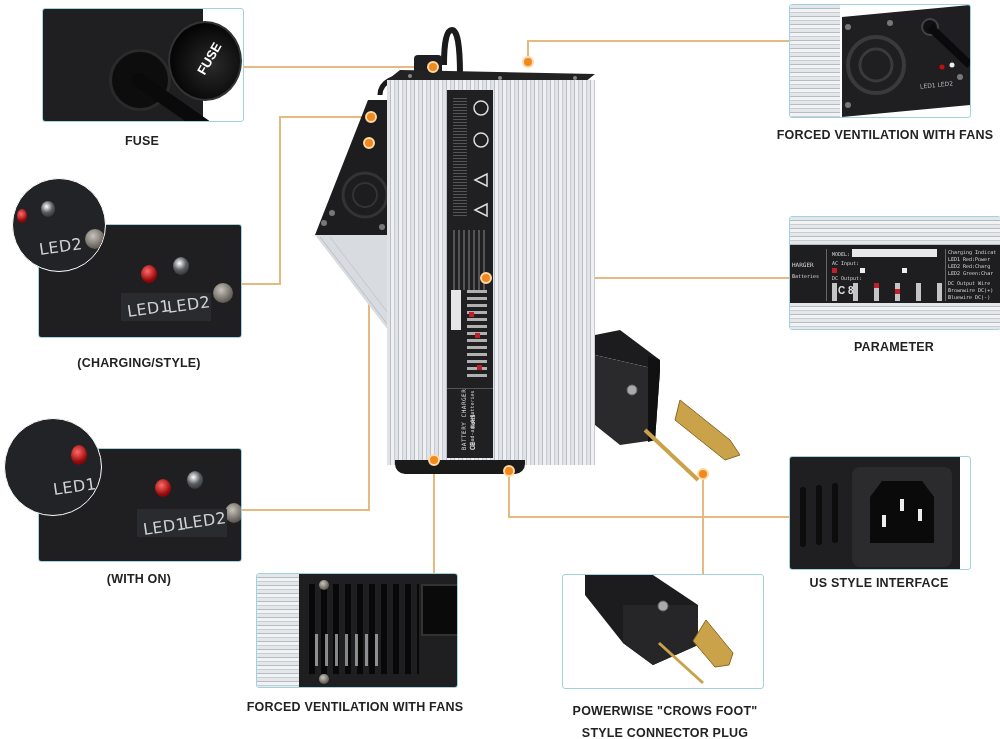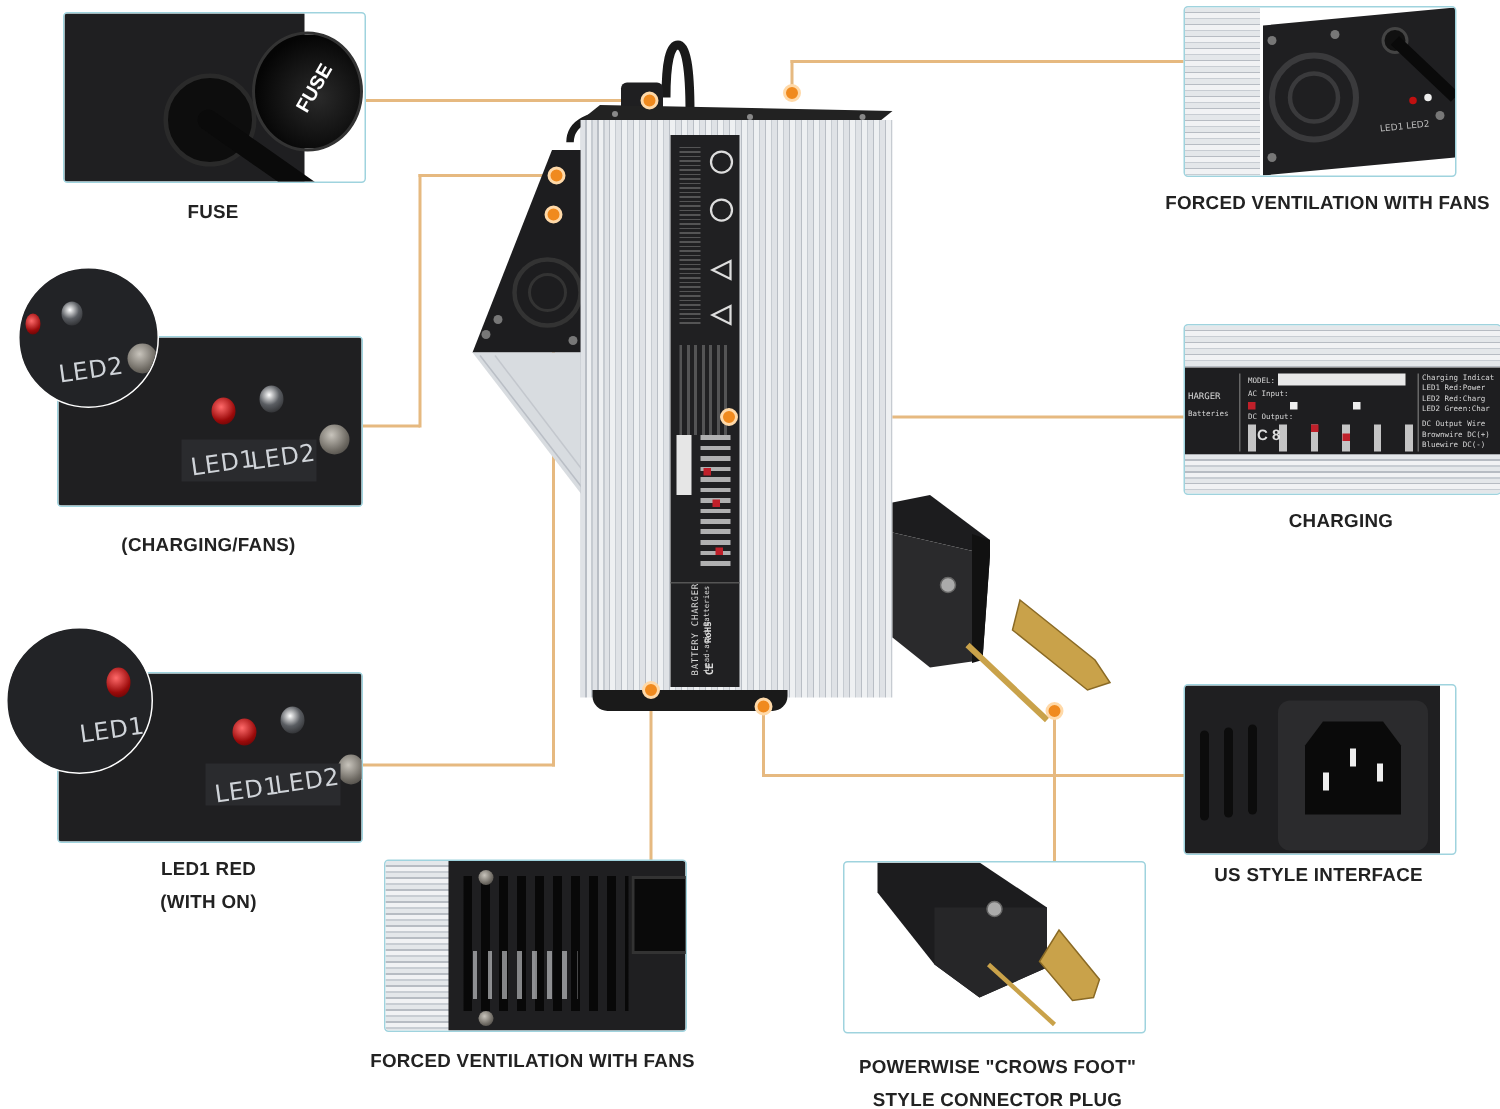--- a/index.html
+++ b/index.html
@@ -144,38 +144,37 @@
   <span class="ledlbl" style="left:88px;top:74px;">LED1</span>
   <span class="ledlbl" style="left:128px;top:70px;">LED2</span>
 </div>
 <div class="abs" style="left:12px;top:178px;width:92px;height:92px;border-radius:50%;background:#222326;overflow:hidden;border:1px solid #fff;">
   <div class="led-red" style="left:4px;top:30px;width:10px;height:14px;"></div>
   <div class="led-clear" style="left:28px;top:22px;width:14px;height:16px;"></div>
   <div class="screw" style="left:72px;top:50px;width:20px;height:20px;"></div>
   <span class="ledlbl" style="left:26px;top:58px;">LED2</span>
 </div>
 <div class="caption" style="left:38px;top:352px;width:202px;">
-  <div>(CHARGING/FANS)</div>
+  <div>(CHARGING/STYLE)</div>
 </div>
 
 <div class="frame" style="left:38px;top:448px;width:202px;height:112px;">
   <div class="abs dark" style="left:0;top:0;width:202px;height:112px;"></div>
   <div class="led-red" style="left:116px;top:30px;width:16px;height:18px;"></div>
   <div class="led-clear" style="left:148px;top:22px;width:16px;height:18px;"></div>
   <div class="screw" style="left:186px;top:54px;width:18px;height:20px;"></div>
   <div class="abs" style="left:98px;top:60px;width:90px;height:28px;background:#2a2b2e;"></div>
   <span class="ledlbl" style="left:104px;top:68px;">LED1</span>
   <span class="ledlbl" style="left:144px;top:62px;">LED2</span>
 </div>
 <div class="abs" style="left:4px;top:418px;width:96px;height:96px;border-radius:50%;background:#222326;overflow:hidden;border:1px solid #fff;">
   <div class="led-red" style="left:66px;top:26px;width:16px;height:20px;"></div>
   <span class="ledlbl" style="left:48px;top:58px;">LED1</span>
 </div>
 <div class="caption" style="left:38px;top:568px;width:202px;">
-  <div>LED1 RED</div>
   <div>(WITH ON)</div>
 </div>
 
 <div class="frame" style="left:789px;top:4px;width:180px;height:112px;">
   <div class="abs aluh" style="left:0;top:0;width:50px;height:112px;"></div>
   <svg class="abs" style="left:40px;top:0;" width="140" height="112">
     <polygon points="12,12 140,0 140,100 12,112" fill="#1f1f21"></polygon>
     <circle cx="46" cy="60" r="28" fill="none" stroke="#3a3a3c" stroke-width="4"></circle>
     <circle cx="46" cy="60" r="16" fill="none" stroke="#3a3a3c" stroke-width="3"></circle>
     <circle cx="18" cy="22" r="3" fill="#777"></circle>
@@ -212,21 +211,21 @@
     <span class="lbltext" style="left:158px;top:4px;">Charging Indicat</span>
     <span class="lbltext" style="left:158px;top:11px;">LED1 Red:Power</span>
     <span class="lbltext" style="left:158px;top:18px;">LED2 Red:Charg</span>
     <span class="lbltext" style="left:158px;top:25px;">LED2 Green:Char</span>
     <span class="lbltext" style="left:158px;top:35px;">DC Output Wire</span>
     <span class="lbltext" style="left:158px;top:42px;">Brownwire DC(+)</span>
     <span class="lbltext" style="left:158px;top:49px;">Bluewire DC(-)</span>
   </div>
   <div class="abs aluh" style="left:0;top:86px;width:210px;height:26px;"></div>
 </div>
-<div class="caption" style="left:789px;top:336px;width:210px;">CHARGING</div>
+<div class="caption" style="left:789px;top:336px;width:210px;">PARAMETER</div>
 
 <div class="frame" style="left:789px;top:456px;width:180px;height:112px;">
   <div class="abs dark" style="left:0;top:0;width:170px;height:112px;"></div>
   <div class="abs" style="left:10px;top:30px;width:6px;height:60px;background:#0c0c0c;border-radius:3px;"></div>
   <div class="abs" style="left:26px;top:28px;width:6px;height:60px;background:#0c0c0c;border-radius:3px;"></div>
   <div class="abs" style="left:42px;top:26px;width:6px;height:60px;background:#0c0c0c;border-radius:3px;"></div>
   <div class="abs" style="left:62px;top:10px;width:100px;height:100px;background:#2b2b2d;border-radius:8px;"></div>
   <svg class="abs" style="left:72px;top:20px;" width="80" height="70">
     <polygon points="8,20 20,4 60,4 72,20 72,66 8,66" fill="#0a0a0a"></polygon>
     <rect x="20" y="38" width="4" height="12" fill="#eee"></rect>

